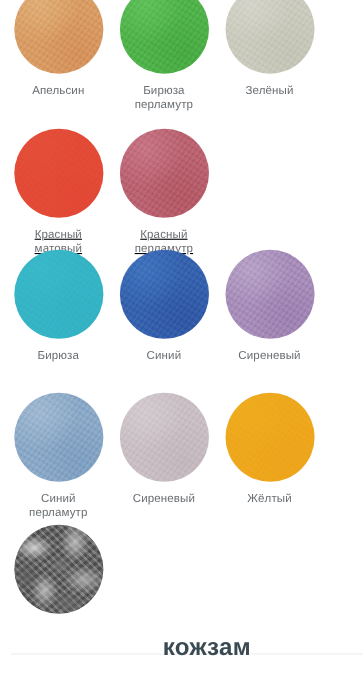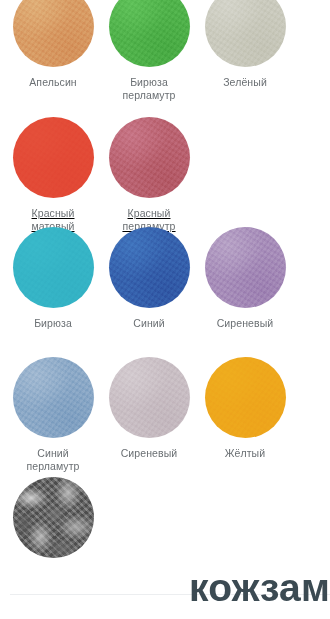--- a/index.html
+++ b/index.html
@@ -108,23 +108,23 @@
     top: 26px;
     height: 1px;
     background: #eceef0;
   }
 
   .footer-title {
     position: absolute;
     left: 0;
     right: 0;
     top: 0;
-    text-align: right;
+    text-align: center;
     padding-left: 46px;
-    font-size: 39px;
+    font-size: 22px;
     font-weight: 700;
     color: #3b4a52;
     letter-spacing: .2px;
     line-height: 40px;
   }
 </style>
 </head>
 <body>
 
 <div class="swatch-board">

